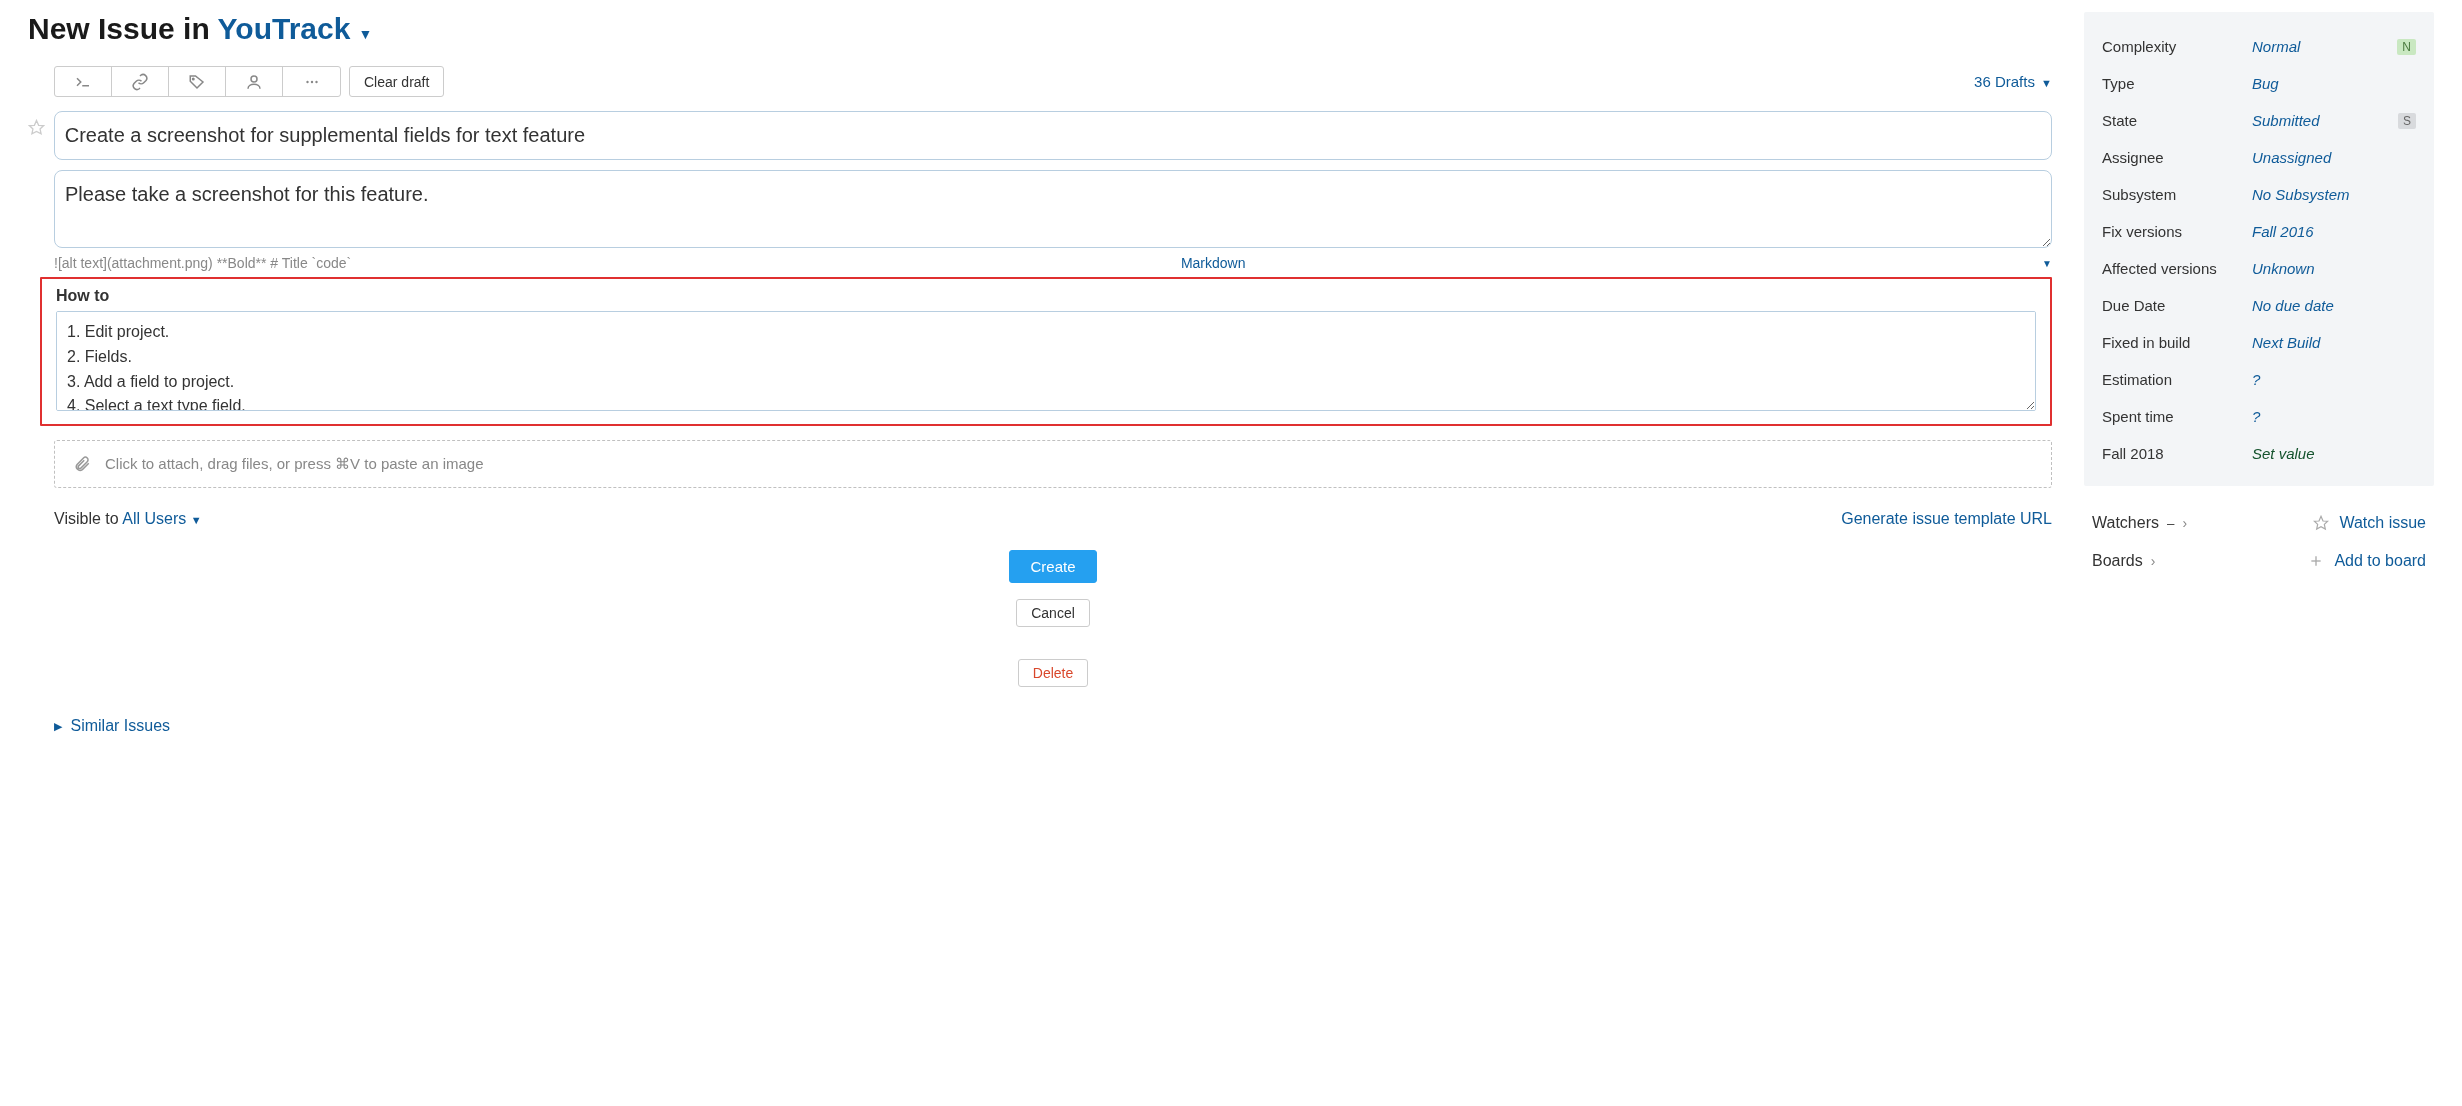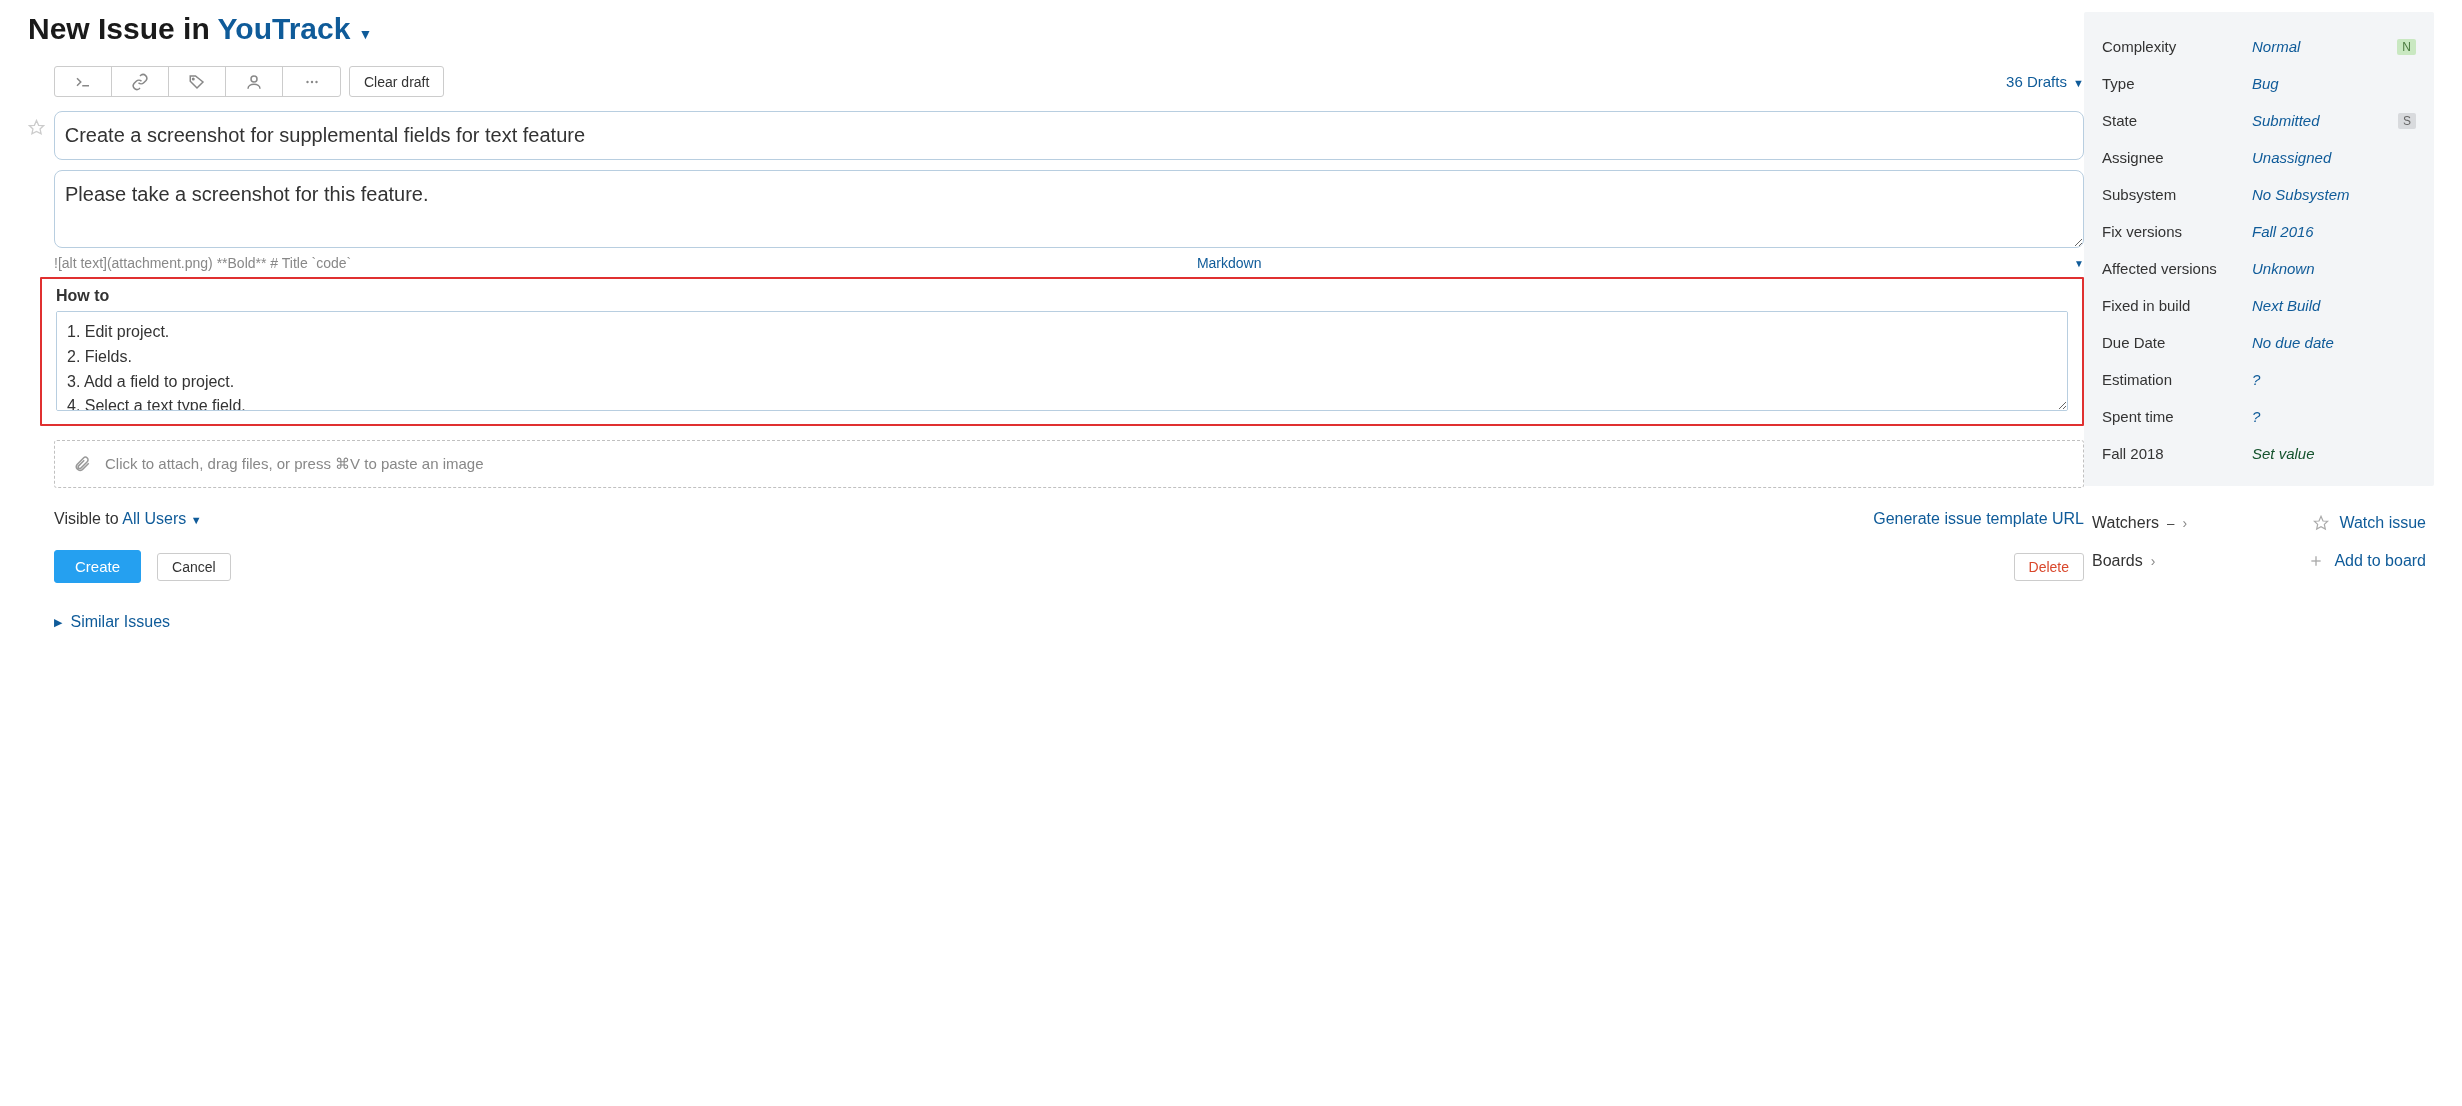--- a/index.html
+++ b/index.html
@@ -1,17 +1,17 @@
 <!DOCTYPE html>
 <html><head>
 <meta charset="utf-8">
 <style>
 * { box-sizing: border-box; margin: 0; padding: 0; }
 body { font-family: -apple-system, BlinkMacSystemFont, "Segoe UI", Helvetica, Arial, sans-serif; font-size: 15px; color: #333; background: #fff; padding: 12px 28px; }
-.layout { display: flex; }
+.layout { display: flex; gap: 32px; }
 .main { flex: 1; min-width: 0; }
 .side { width: 350px; }
 
 .title-row { display: flex; align-items: baseline; gap: 8px; margin-bottom: 18px; }
 .title { font-size: 30px; font-weight: 700; color: #1a1a1a; }
 .title .proj { color: #0f5b99; }
 .title-caret { color: #0f5b99; font-size: 14px; padding-bottom: 6px; cursor: pointer; }
 
 .toolbar-row { display: flex; align-items: center; justify-content: space-between; margin-bottom: 14px; }
 .left-tools { display: flex; gap: 8px; }
@@ -38,21 +38,21 @@
 .highlight-box .label { font-weight: 700; font-size: 16px; margin-bottom: 6px; }
 .txtfield { width: 100%; border: 1px solid #b8cee0; border-radius: 2px; padding: 8px 10px; font-size: 16px; font-family: inherit; color: #333; resize: vertical; min-height: 100px; line-height: 1.55; }
 
 .attach { margin-left: 26px; border: 1px dashed #c0c0c0; border-radius: 3px; padding: 14px 18px; color: #888; display: flex; align-items: center; gap: 14px; cursor: pointer; margin-bottom: 22px; }
 .attach svg { width: 18px; height: 18px; }
 
 .vis-row { display: flex; justify-content: space-between; align-items: center; margin-left: 26px; margin-bottom: 22px; font-size: 16px; }
 .vis-row .link { color: #0f5b99; cursor: pointer; }
 .vis-row .caret { font-size: 11px; color: #0f5b99; }
 
-.action-row { display: flex; align-items: center; gap: 16px; margin-left: 26px; margin-bottom: 30px; }
+.action-row { display: flex; align-items: center; gap: 16px; margin-left: 26px; margin-bottom: 30px; flex-direction: column; }
 .btn-primary { background: #25a0f0; color: #fff; border: 1px solid #25a0f0; border-radius: 3px; padding: 7px 20px; font-size: 15px; font-weight: 500; cursor: pointer; }
 .btn-danger-line { color: #d9472b; }
 .spacer { flex: 1; }
 
 .similar { margin-left: 26px; color: #0f5b99; cursor: pointer; font-size: 16px; display: flex; align-items: center; gap: 8px; }
 .similar .tri { font-size: 11px; }
 
 
 .fields { background: #f3f5f7; border-radius: 2px; padding: 16px 18px 14px; margin-bottom: 18px; }
 .field { display: flex; align-items: center; padding: 10px 0; font-size: 15px; }
@@ -207,26 +207,26 @@
         </div>
         <div class="field">
           <div class="lab">Fix versions</div>
           <div class="val">Fall 2016</div>
         </div>
         <div class="field">
           <div class="lab">Affected versions</div>
           <div class="val">Unknown</div>
         </div>
         <div class="field">
+          <div class="lab">Due Date</div>
+          <div class="val">No due date</div>
+        </div>
+        <div class="field">
           <div class="lab">Fixed in build</div>
           <div class="val">Next Build</div>
-        </div>
-        <div class="field">
-          <div class="lab">Due Date</div>
-          <div class="val">No due date</div>
         </div>
         <div class="field">
           <div class="lab">Estimation</div>
           <div class="val">?</div>
         </div>
         <div class="field">
           <div class="lab">Spent time</div>
           <div class="val">?</div>
         </div>
         <div class="field">

